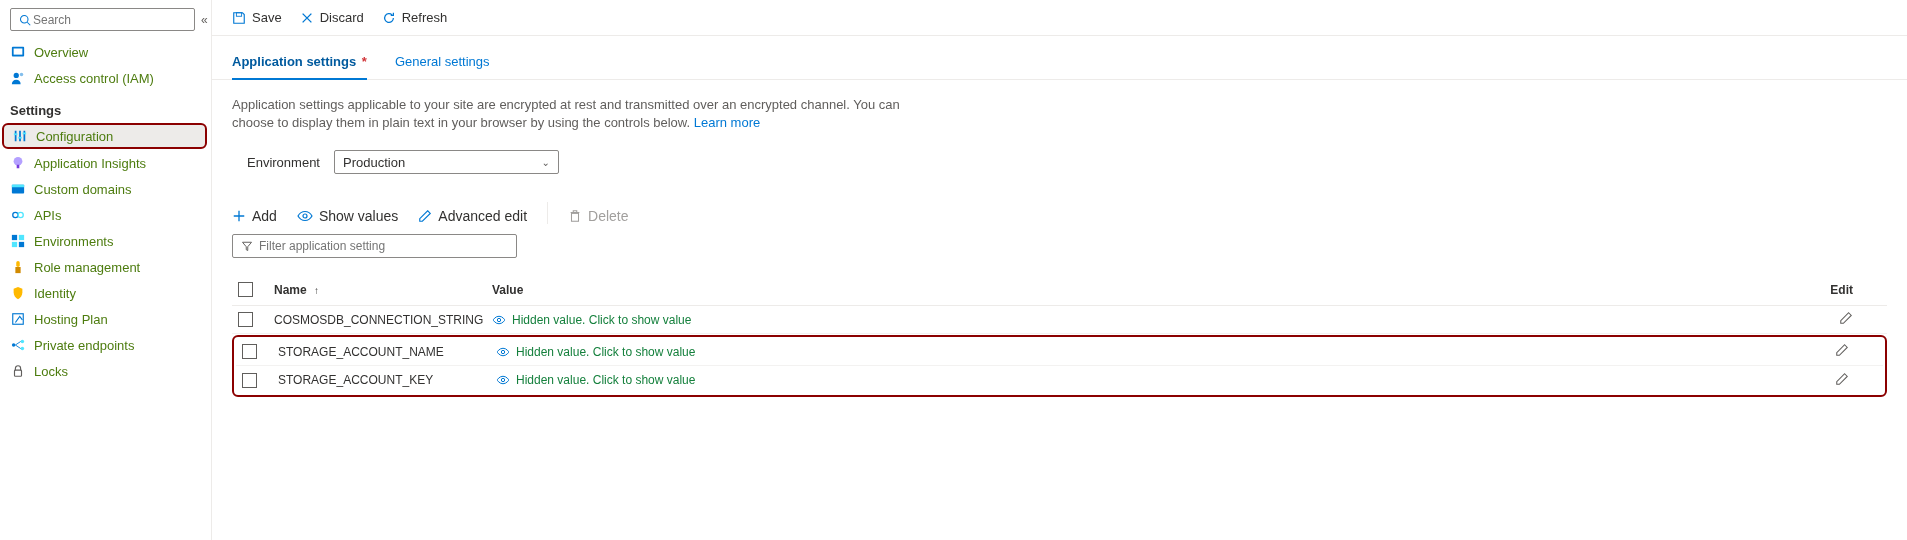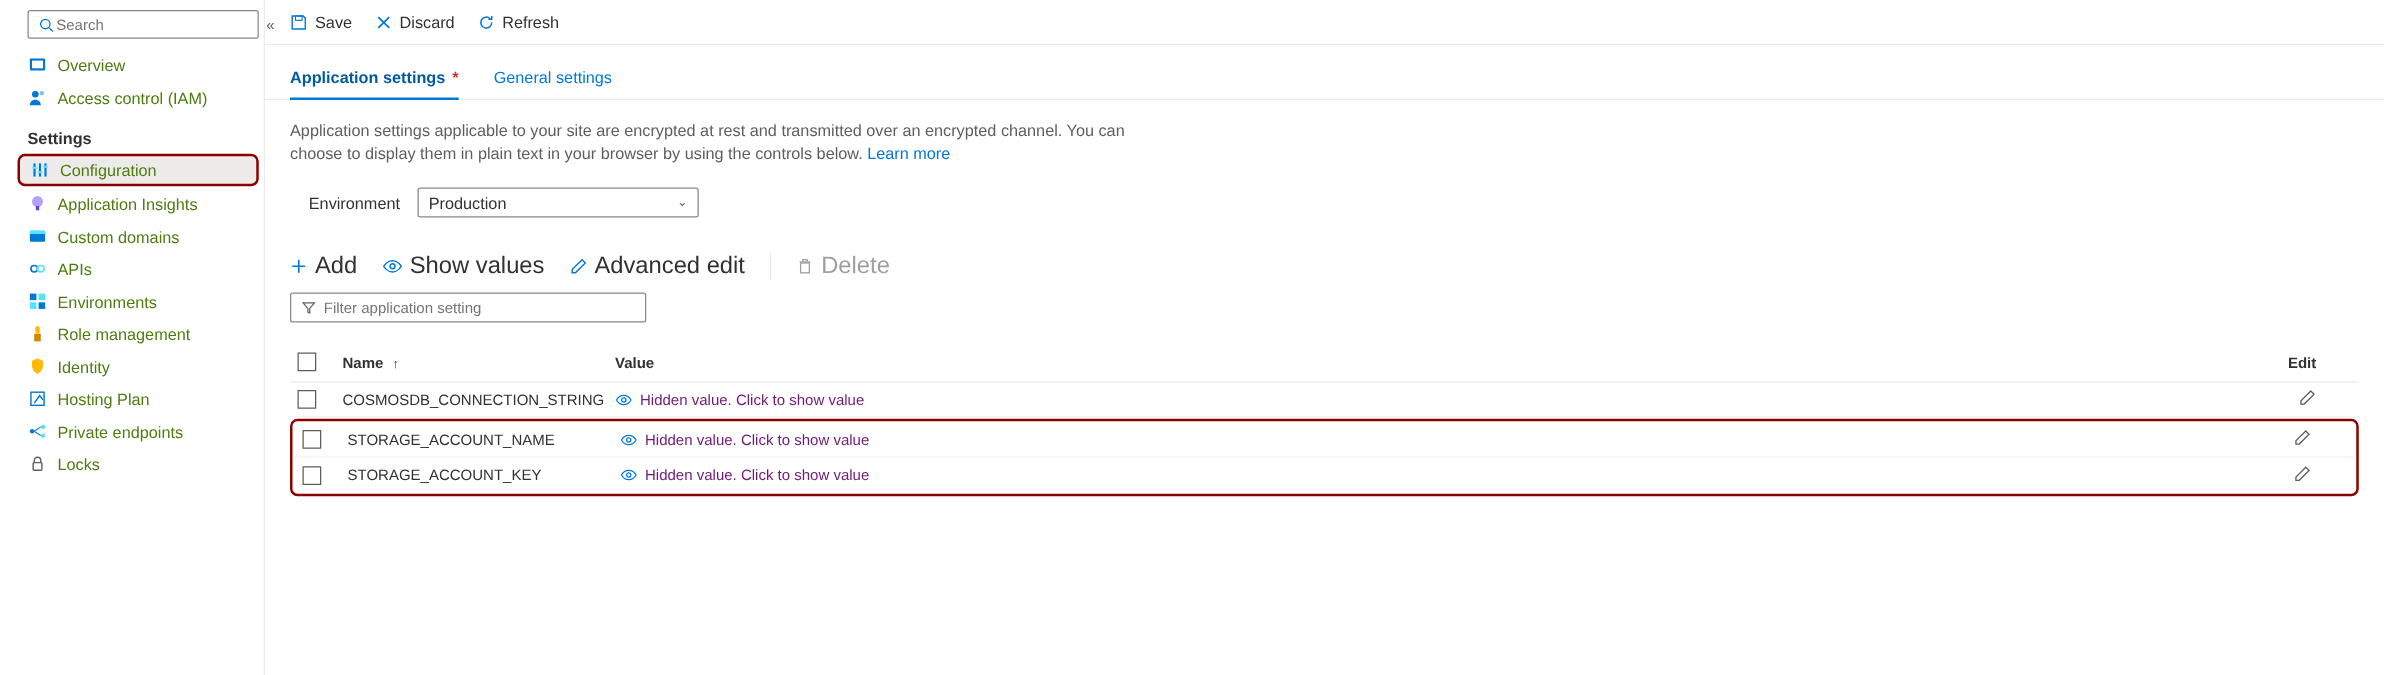--- a/index.html
+++ b/index.html
@@ -14,21 +14,20 @@
       overflow: hidden;
     }
 
     
     .sidebar {
       width: 212px;
       border-right: 1px solid #edebe9;
       display: flex;
       flex-direction: column;
       padding-top: 8px;
-      padding-left: 12px;
     }
     .search-wrap {
       display: flex;
       align-items: center;
       padding: 0 8px 8px 10px;
       gap: 6px;
     }
     .search-box {
       flex: 1;
       height: 23px;
@@ -147,21 +146,21 @@
       padding: 0 8px;
       font-size: 13px;
       cursor: pointer;
     }
 
     .cmdbar {
       display: flex;
       align-items: flex-end;
       gap: 20px;
       margin-top: 28px;
-      font-size: 19px;
+      font-size: 14px;
     }
     .cmdbar .cbtn { display: inline-flex; align-items: center; gap: 6px; cursor: pointer; color: #323130; }
     .cmdbar .cbtn.disabled { color: #a19f9d; cursor: default; }
     .cmdbar .divider { width: 1px; height: 22px; background: #edebe9; }
     .cmdbar svg { color: #0078d4; }
     .cbtn.disabled svg { color: #a19f9d; }
 
     .filter-box {
       margin-top: 10px;
       width: 285px;
@@ -186,21 +185,21 @@
       min-height: 28px;
       border-bottom: 1px solid #f3f2f1;
       font-size: 12px;
       padding-right: 24px;
     }
     .tbl-head { font-weight: 600; font-size: 12px; border-bottom: 1px solid #edebe9; min-height: 32px; }
     .chk {
       width: 15px; height: 15px; border: 1px solid #605e5c; margin-left: 6px; cursor: pointer;
     }
     .name-cell { padding-left: 6px; }
-    .val-cell { display: flex; align-items: center; gap: 6px; color: #701a75; }
+    .val-cell { display: flex; align-items: center; gap: 6px; color: #15803d; }
     .val-cell .eye { color: #0078d4; cursor: pointer; }
     .edit-cell {
       grid-column: 5;
       justify-self: end;
       margin-right: 10px;
     }
     .edit-head { grid-column: 5; justify-self: end; margin-right: 10px; }
     .edit-icon { color: #605e5c; cursor: pointer; }
     .sort-caret { font-size: 10px; margin-left: 4px; }
 

